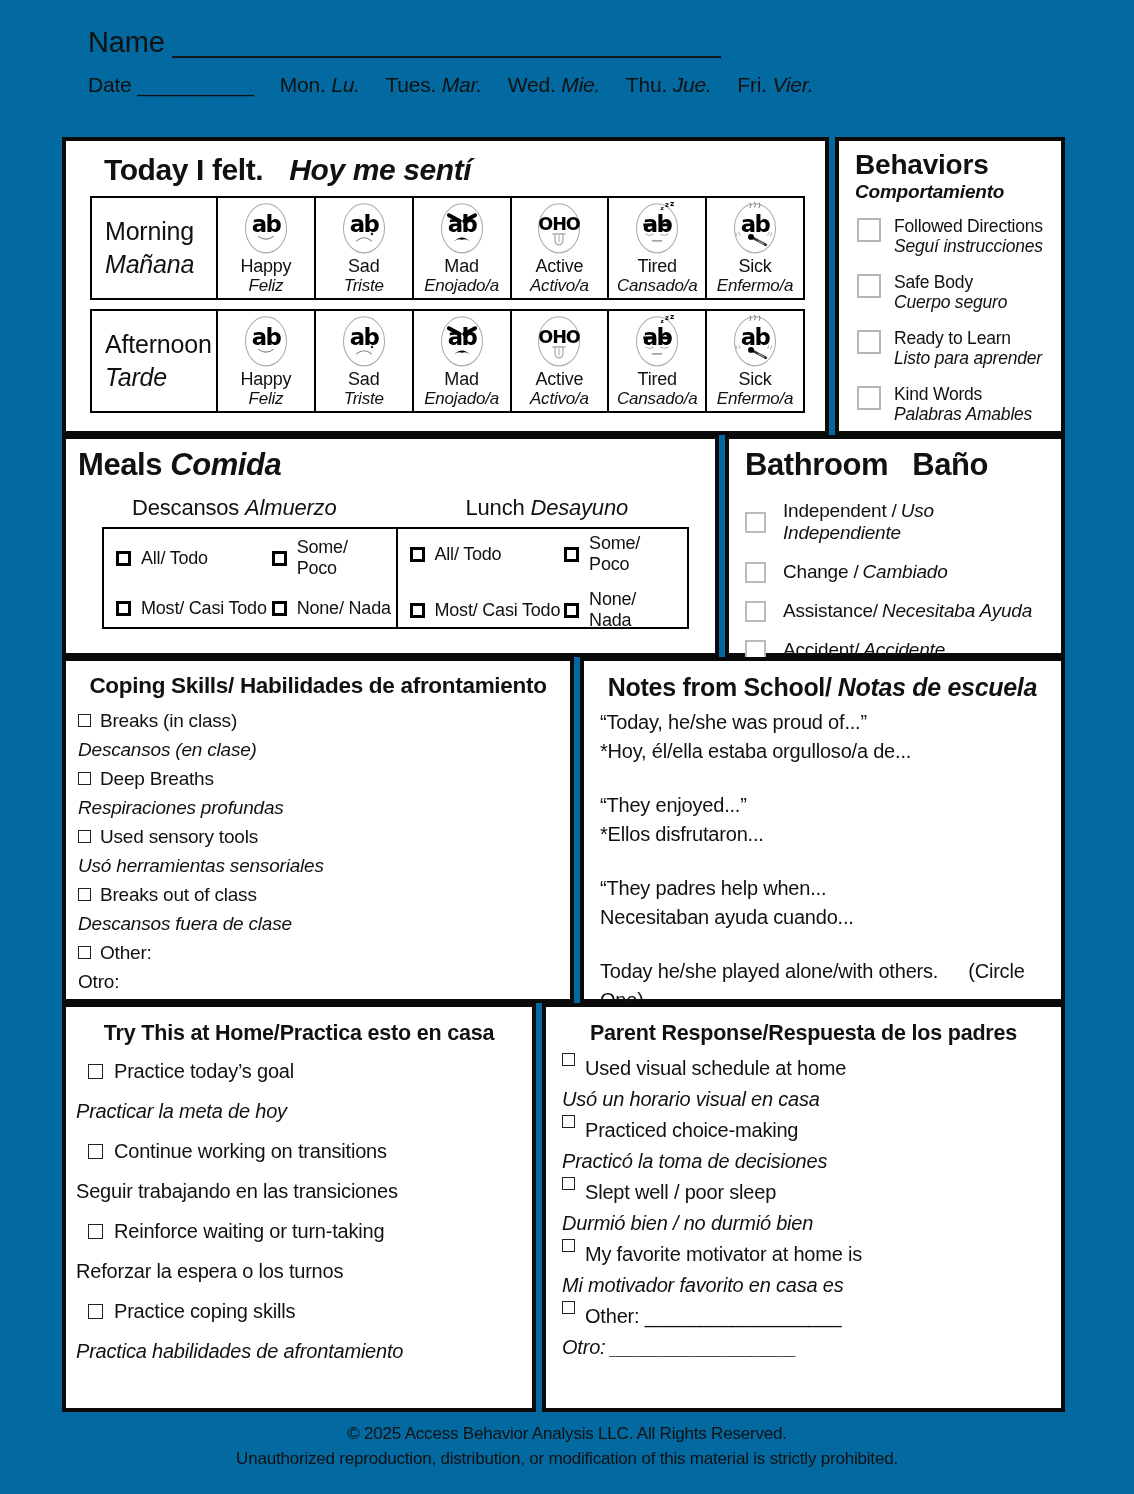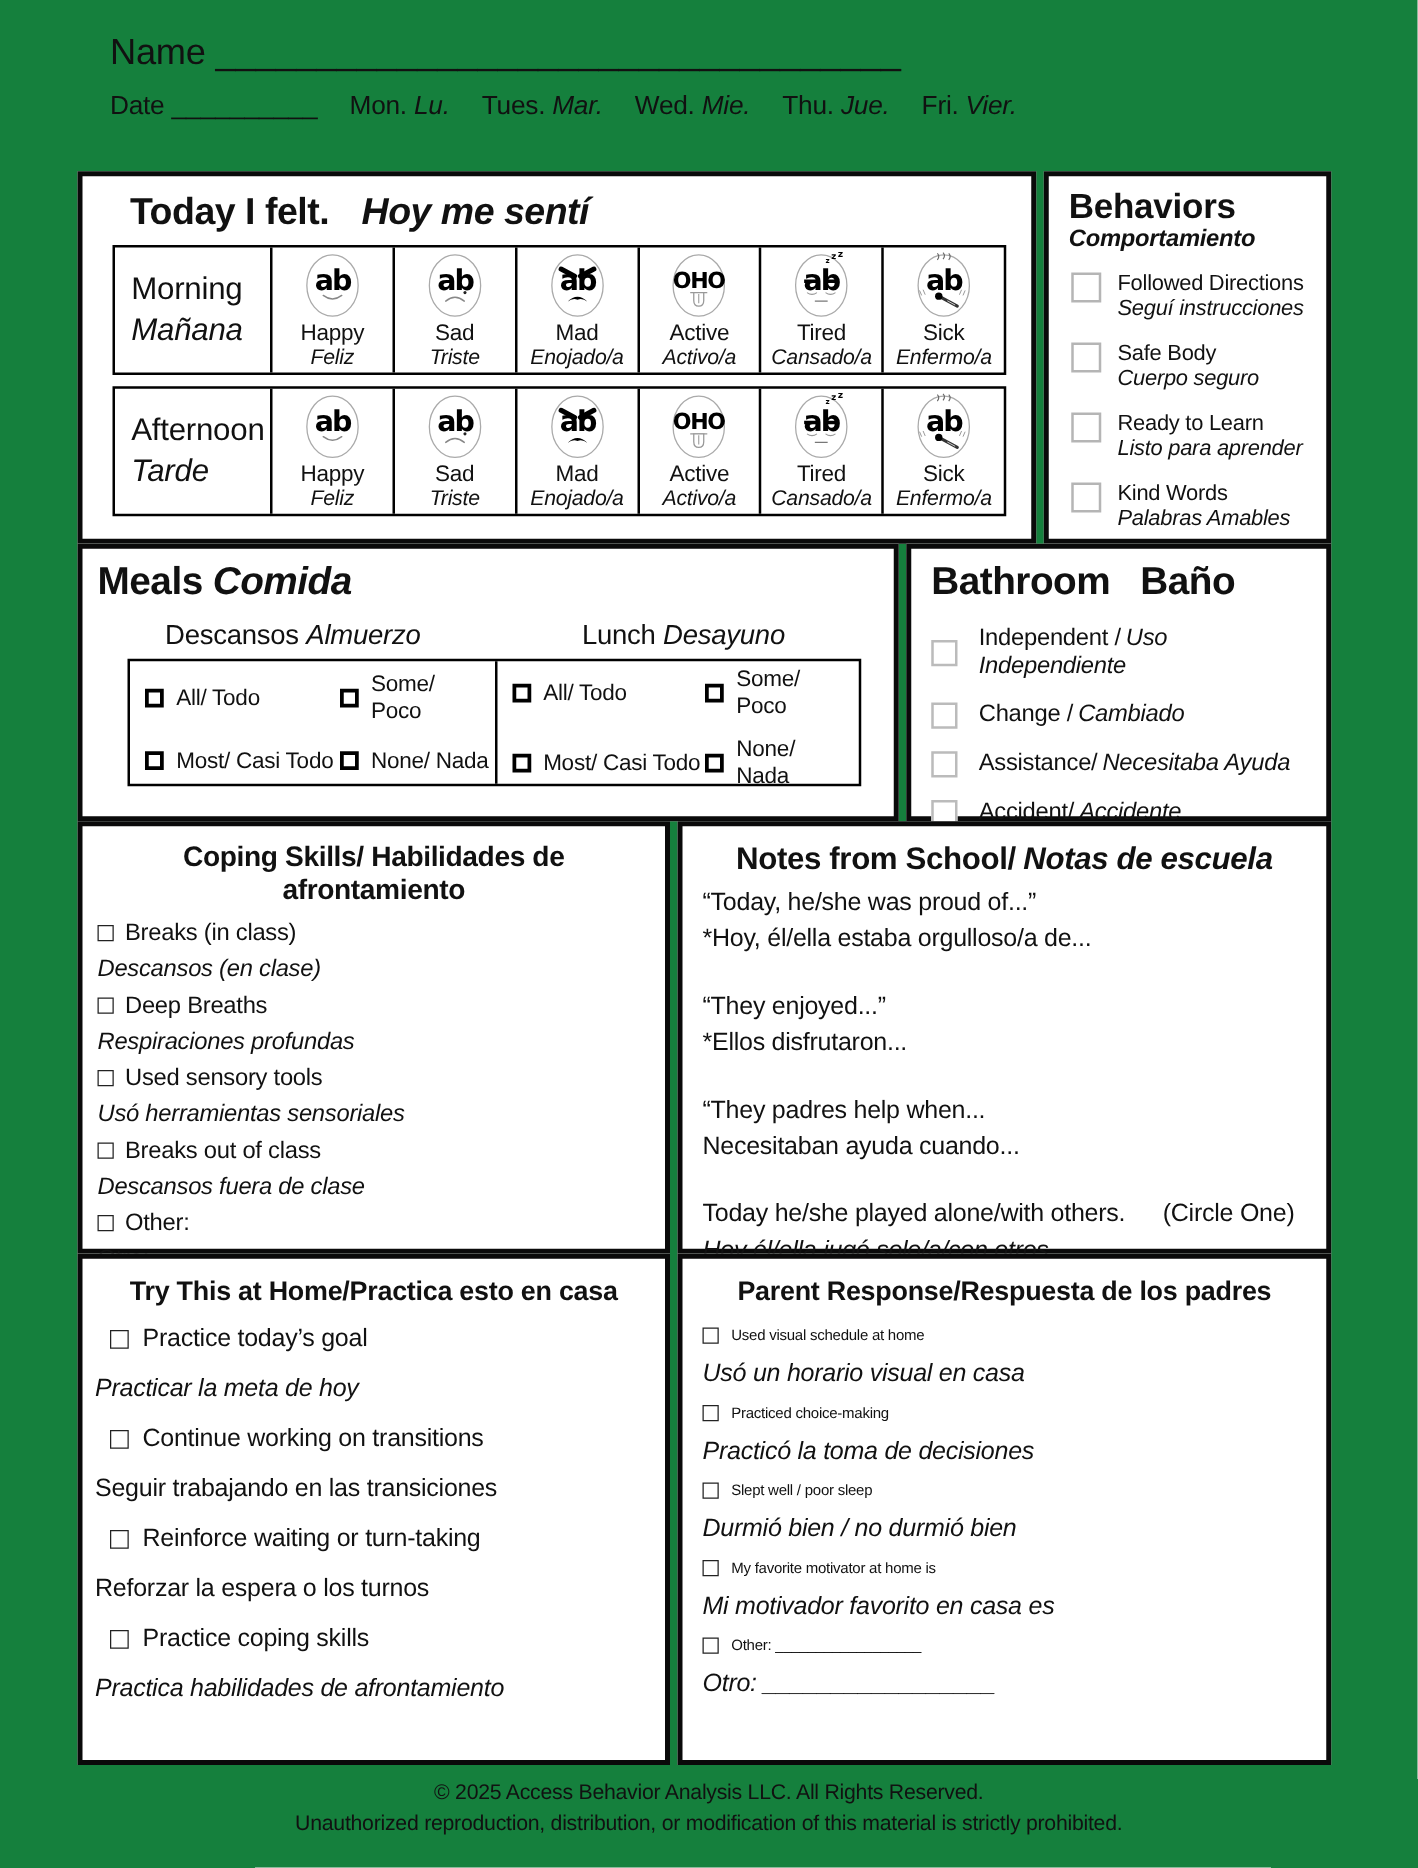--- a/index.html
+++ b/index.html
@@ -1,39 +1,39 @@
 <!DOCTYPE html>
 <html><head>
 <meta charset="utf-8">
 <style>
   * { margin:0; padding:0; box-sizing:border-box; }
   html,body { background:#e8e8e8; }
   .page {
-    width:1134px; height:1494px; background:#15803d; color:#111;
+    width:1134px; height:1494px; background:#0369a1; color:#111;
     font-family:"Liberation Sans", sans-serif; letter-spacing:-0.2px;
     position:relative; overflow:hidden; margin:0 auto;
   }
   
   .header { margin:26px 69px 0 88px; }
   .name-row { font-size:29px; }
   .date-row { font-size:21px; margin-top:14px; }
   .day-pair { margin-left:20px; }
   .day-pair .es { font-style:italic; }
   .fill-line { letter-spacing:0; }
   
   .content { margin:40px 69px 0 62px; width:1003px; }
   .row { display:flex; gap:6px; }
   .box { background:#fff; border:4px solid #0a0a0a; }
   .row1 { height:298px; } .row2 { height:222px; }
   .row3 { height:346px; } .row4 { height:409px; }
   .feelings-box { width:767px; padding:12px 18px; }
   .behaviors-box { flex:1; padding:8px 16px; }
   .meals-box { width:657px; padding:8px 12px; }
   .bathroom-box { flex:1; padding:8px 16px; }
-  .coping-box { width:474px; padding:6px 12px; }
+  .coping-box { width:512px; padding:6px 12px; }
   .notes-box { flex:1; padding:8px 16px; }
   .try-box { width:474px; padding:6px 10px; }
   .parent-box { flex:1; padding:6px 16px; }
   
   .f-title { font-size:30px; font-weight:bold; letter-spacing:-0.4px;margin-left:20px; }
   .f-title .es { font-style:italic; margin-left:26px; }
   .feel-table {
     display:grid; grid-template-columns:124px repeat(6,1fr);
     border:2px solid #000; height:104px; margin:9px 2px 0 6px;
   }
@@ -84,21 +84,21 @@
   .na.it { font-style:italic; }
   .ncircle { margin-left:30px; }
   
   .t-title { text-align:center; font-size:21.5px; font-weight:bold; margin:8px 0 5px; }
   .tline { font-size:20px; line-height:40px; display:flex; align-items:center; gap:11px; padding-left:12px; }
   .cb-try { width:15px; height:15px; }
   .tes { font-size:20px; line-height:40px; }
   .tes.it { font-style:italic; }
   
   .p-title { text-align:center; font-size:21.5px; font-weight:bold; margin:8px 0 7px; }
-  .pline { font-size:12px; line-height:31px; display:flex; align-items:center; gap:10px; }
+  .pline { font-size:20px; line-height:31px; display:flex; align-items:flex-start; gap:10px; }
   .pes { font-size:20px; line-height:31px; font-style:italic; }
   
   .footer { text-align:center; font-size:17px; line-height:25px; margin-top:9px; }
 </style>
 </head>
 <body>
 
 <div class="page">
 
   <div class="header">

